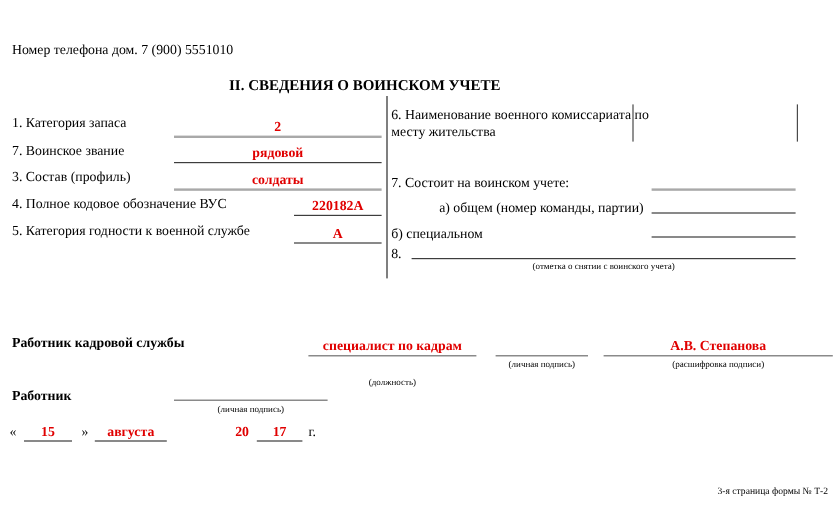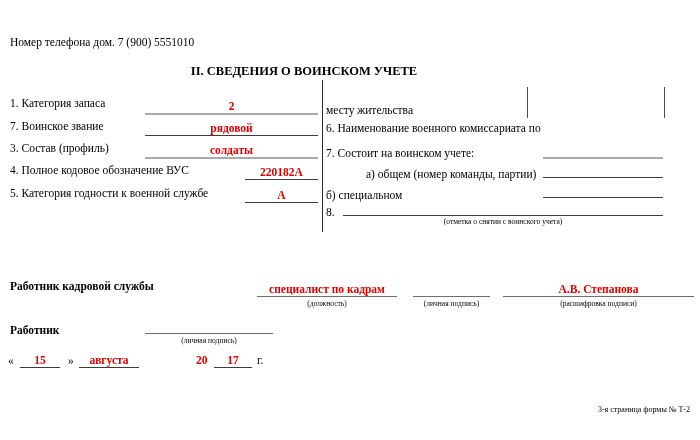--- a/index.html
+++ b/index.html
@@ -54,21 +54,21 @@
   <div class="abs lbl" style="left:10px;top:164px;">4. Полное кодовое обозначение ВУС</div>
   <div class="field line-dark" style="left:245px;top:162px;width:73px;height:17px;">
     <span class="red">220182А</span>
   </div>
 
   <div class="abs lbl" style="left:10px;top:187px;">5. Категория годности к военной службе</div>
   <div class="field line-dark" style="left:245px;top:185px;width:73px;height:17px;">
     <span class="red">А</span>
   </div>
 
-  <div class="abs lbl" style="left:326px;top:90px;margin-top:32px;">6. Наименование военного комиссариата по</div>
+  <div class="abs lbl" style="left:326px;top:90px;">6. Наименование военного комиссариата по</div>
   <div class="abs lbl" style="left:326px;top:104px;">месту жительства</div>
 
   <div class="cell6" style="left:527px;top:87px;width:136px;height:31px;">
   </div>
 
   <div class="abs lbl" style="left:326px;top:147px;">7. Состоит на воинском учете:</div>
   <div class="field line-gray" style="left:543px;top:145px;width:120px;height:12px;">
       <span></span>
     </div>
 
@@ -86,21 +86,21 @@
   <div class="field line-dark" style="left:343px;top:204px;width:320px;height:11px;">
       <span></span>
     </div>
   <div class="abs cap" style="left:343px;top:218px;width:320px;">(отметка о снятии с воинского учета)</div>
 
   <div class="abs lbl bold" style="left:10px;top:280px;">Работник кадровой службы</div>
 
   <div class="field line-mid" style="left:257px;top:279px;width:140px;height:17px;">
     <span class="red">специалист по кадрам</span>
   </div>
-  <div class="abs cap" style="left:257px;top:300px;width:140px;">(должность)</div>
+  <div class="abs cap" style="left:257px;top:315px;width:140px;">(должность)</div>
 
   <div class="field line-mid" style="left:413px;top:279px;width:77px;height:17px;">
       <span></span>
     </div>
   <div class="abs cap" style="left:413px;top:300px;width:77px;">(личная подпись)</div>
 
   <div class="field line-mid" style="left:503px;top:279px;width:191px;height:17px;">
     <span class="red">А.В. Степанова</span>
   </div>
   <div class="abs cap" style="left:503px;top:300px;width:191px;">(расшифровка подписи)</div>

